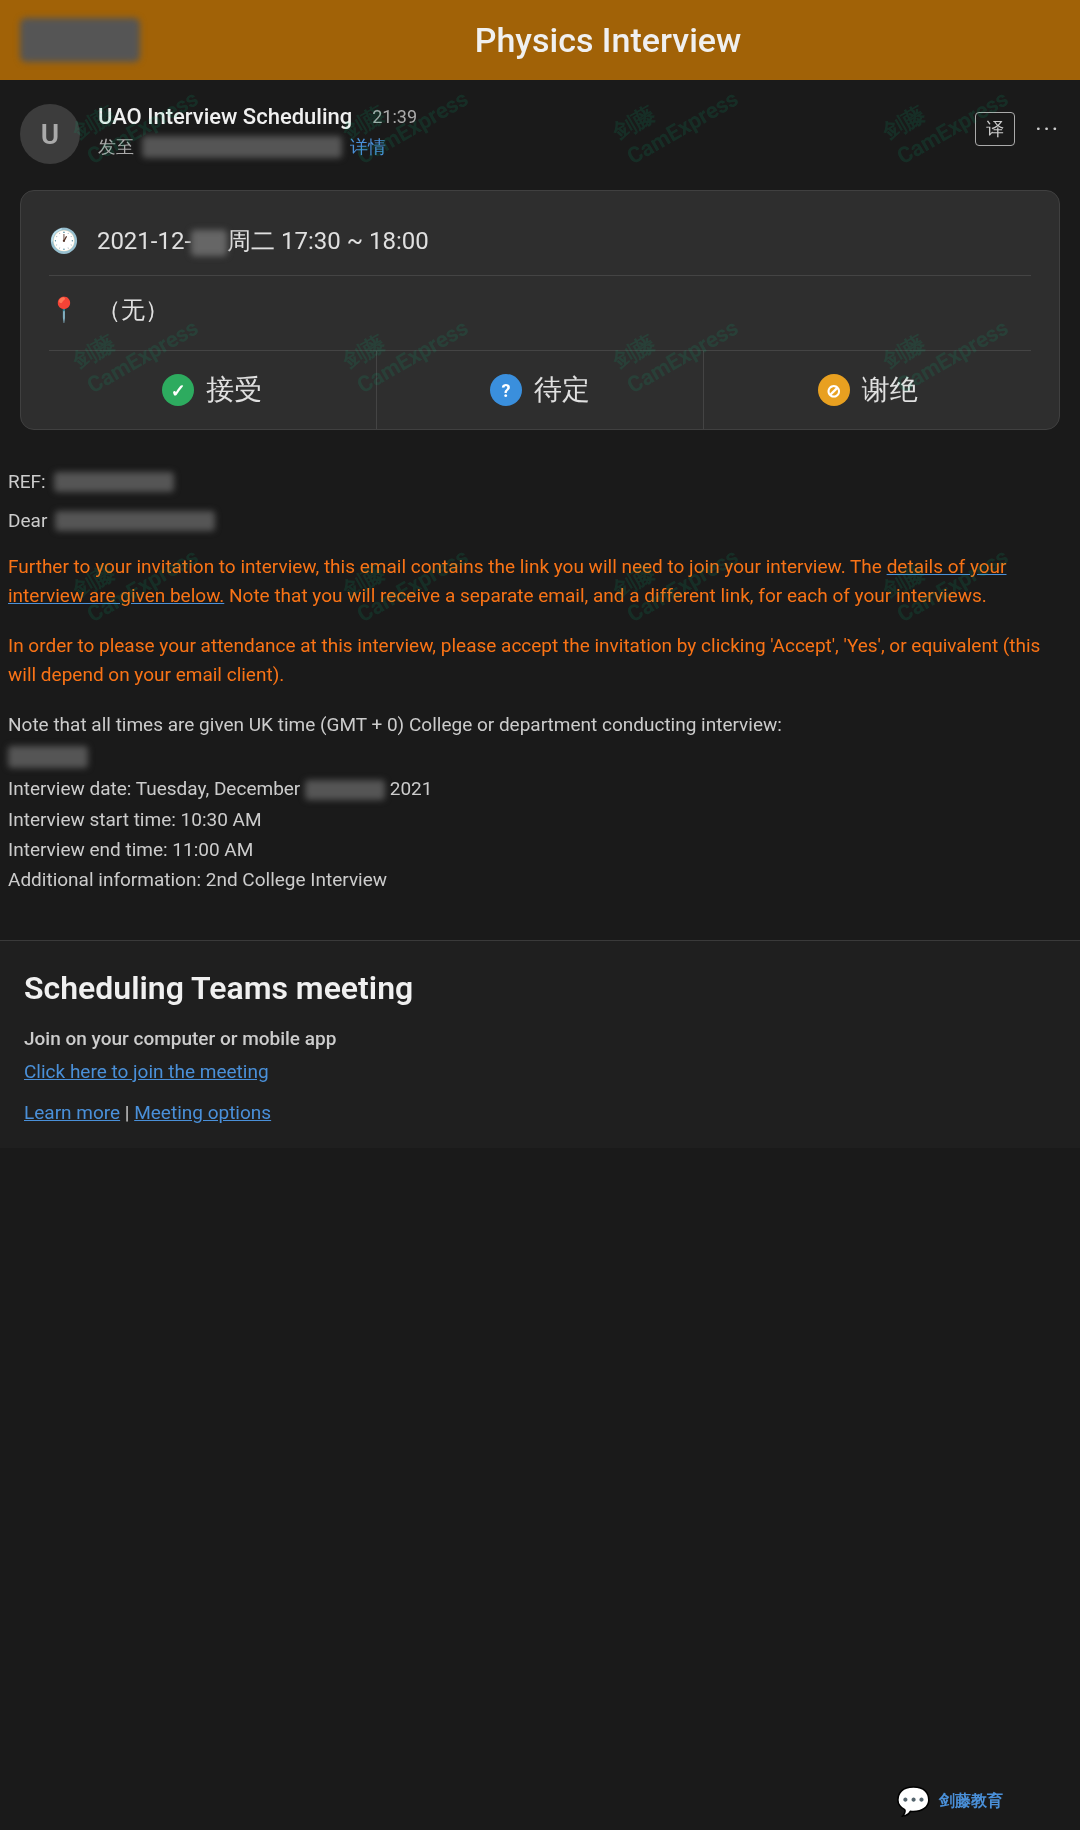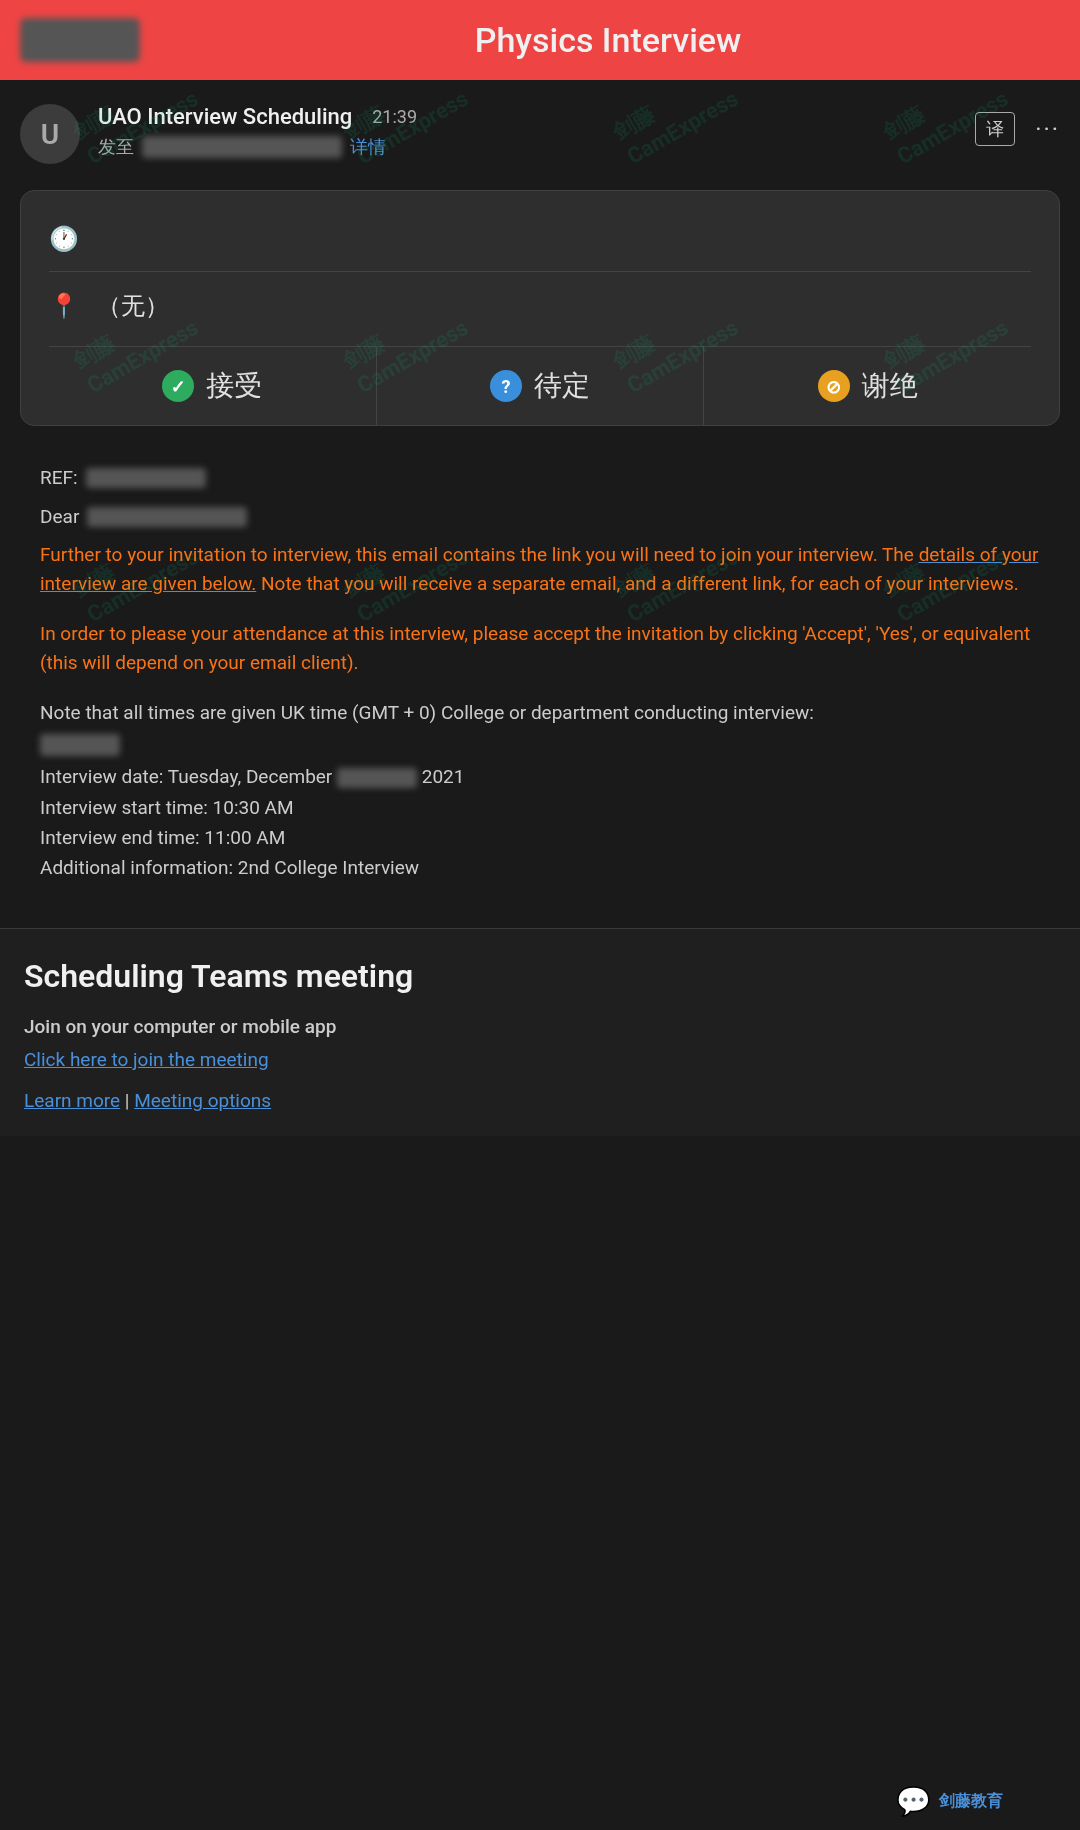--- a/index.html
+++ b/index.html
@@ -7,21 +7,21 @@
       width: 1080px;
       min-height: 1830px;
       background-color: #1a1a1a;
       font-family: 'Roboto', Arial, sans-serif;
       color: #e0e0e0;
       overflow-x: hidden;
     }
 
     
     .header {
-      background-color: #ef4444;
+      background-color: #a16207;
       display: flex;
       align-items: center;
       padding: 18px 20px;
       gap: 16px;
     }
     .header-blurred {
       width: 120px;
       height: 44px;
       background: #555;
       border-radius: 6px;
@@ -185,21 +185,21 @@
     .icon-pending { background: #3a8fdd; color: white; }
     .icon-decline { background: #e8a020; color: white; }
     .action-btn-label {
       font-size: 28px;
       font-weight: 500;
       color: #e0e0e0;
     }
 
     
     .email-body {
-      padding: 20px 40px;
+      padding: 20px 8px;
     }
     .ref-row {
       display: flex;
       align-items: center;
       gap: 8px;
       margin-bottom: 16px;
     }
     .ref-label {
       font-size: 19px;
       color: #ccc;
@@ -208,21 +208,21 @@
       display: inline-block;
       width: 120px;
       height: 20px;
       background: #555;
       border-radius: 4px;
       filter: blur(3px);
     }
     .dear-row {
       font-size: 19px;
       color: #ccc;
-      margin-bottom: 12px;
+      margin-bottom: 20px;
       display: flex;
       align-items: center;
       gap: 8px;
     }
     .dear-blurred {
       display: inline-block;
       width: 160px;
       height: 20px;
       background: #555;
       border-radius: 4px;
@@ -365,20 +365,23 @@
   </div>
   <div class="sender-actions">
     <div class="translate-btn">译</div>
     <div class="more-btn">···</div>
   </div>
 </div>
 
 <div class="calendar-card">
   <div class="cal-row">
     <span class="cal-icon">🕐</span>
+    <span class="cal-text">
+      <span>2021-12-</span><span class="cal-blurred"></span><span>周二 17:30 ~ 18:00</span>
+    </span>
   </div>
   <hr class="cal-divider">
   <div class="cal-row">
     <span class="cal-icon">📍</span>
     <span class="cal-text">（无）</span>
   </div>
 
   <div class="action-buttons">
     <div class="action-btn">
       <div class="action-btn-icon icon-accept">

